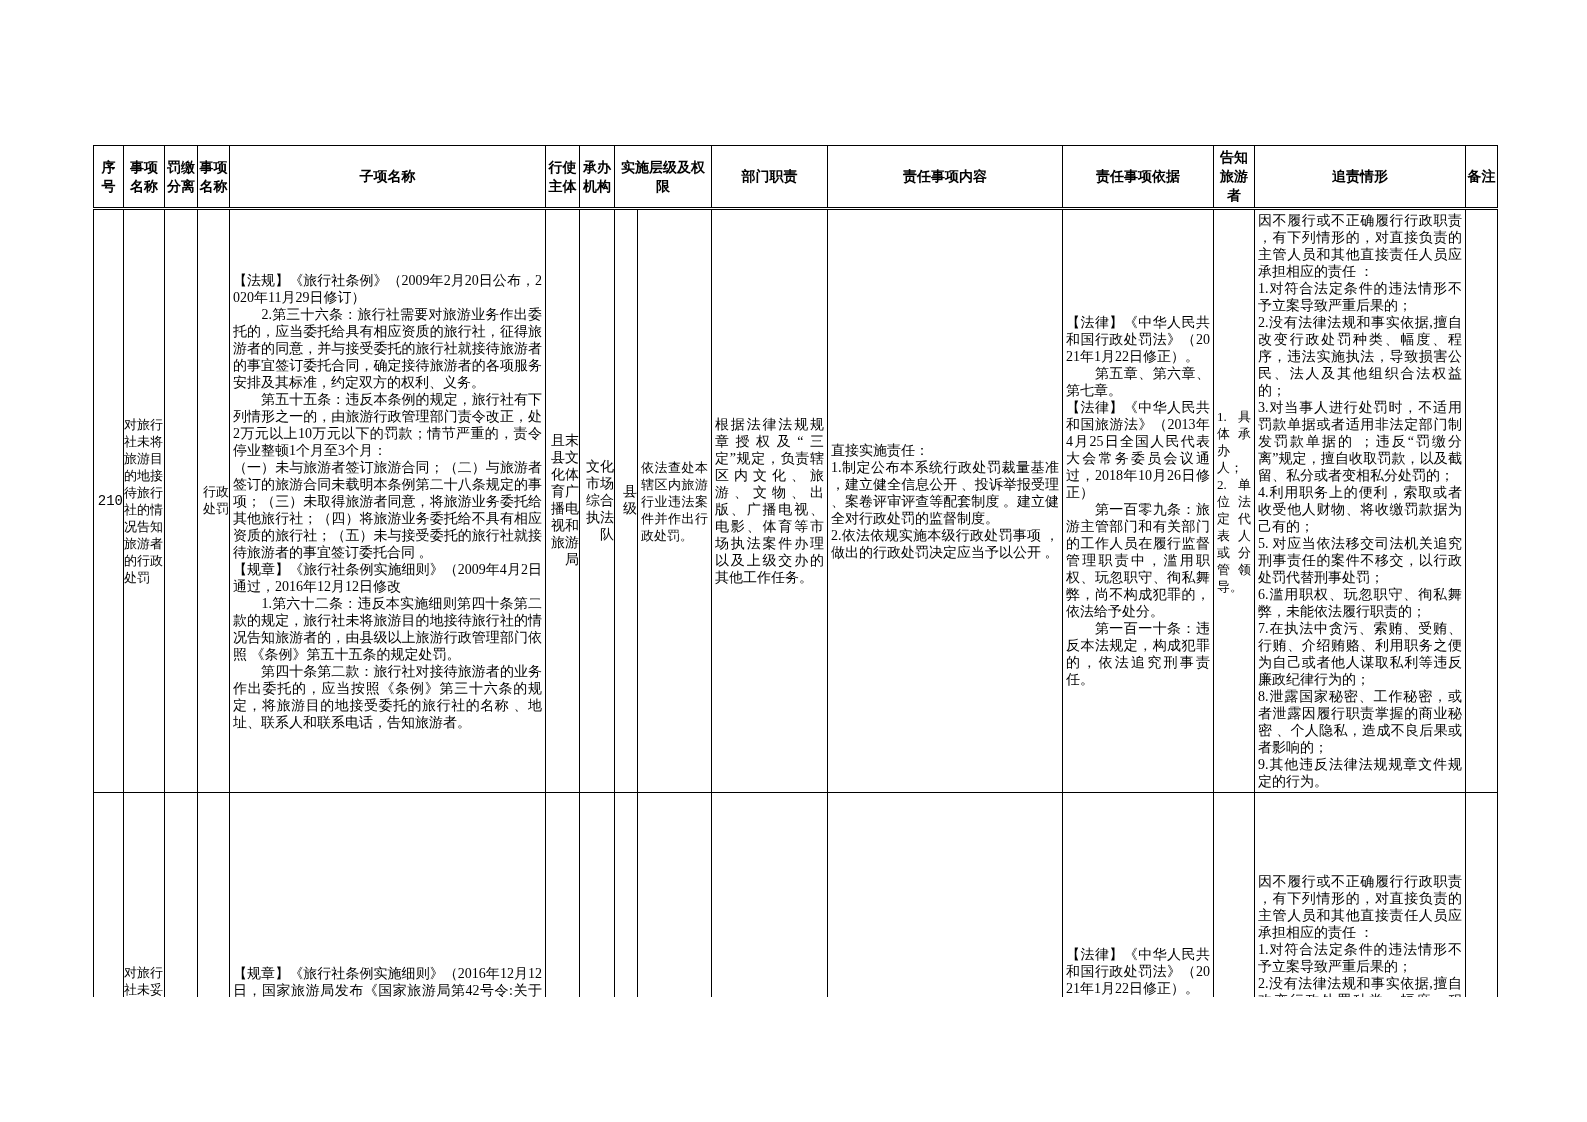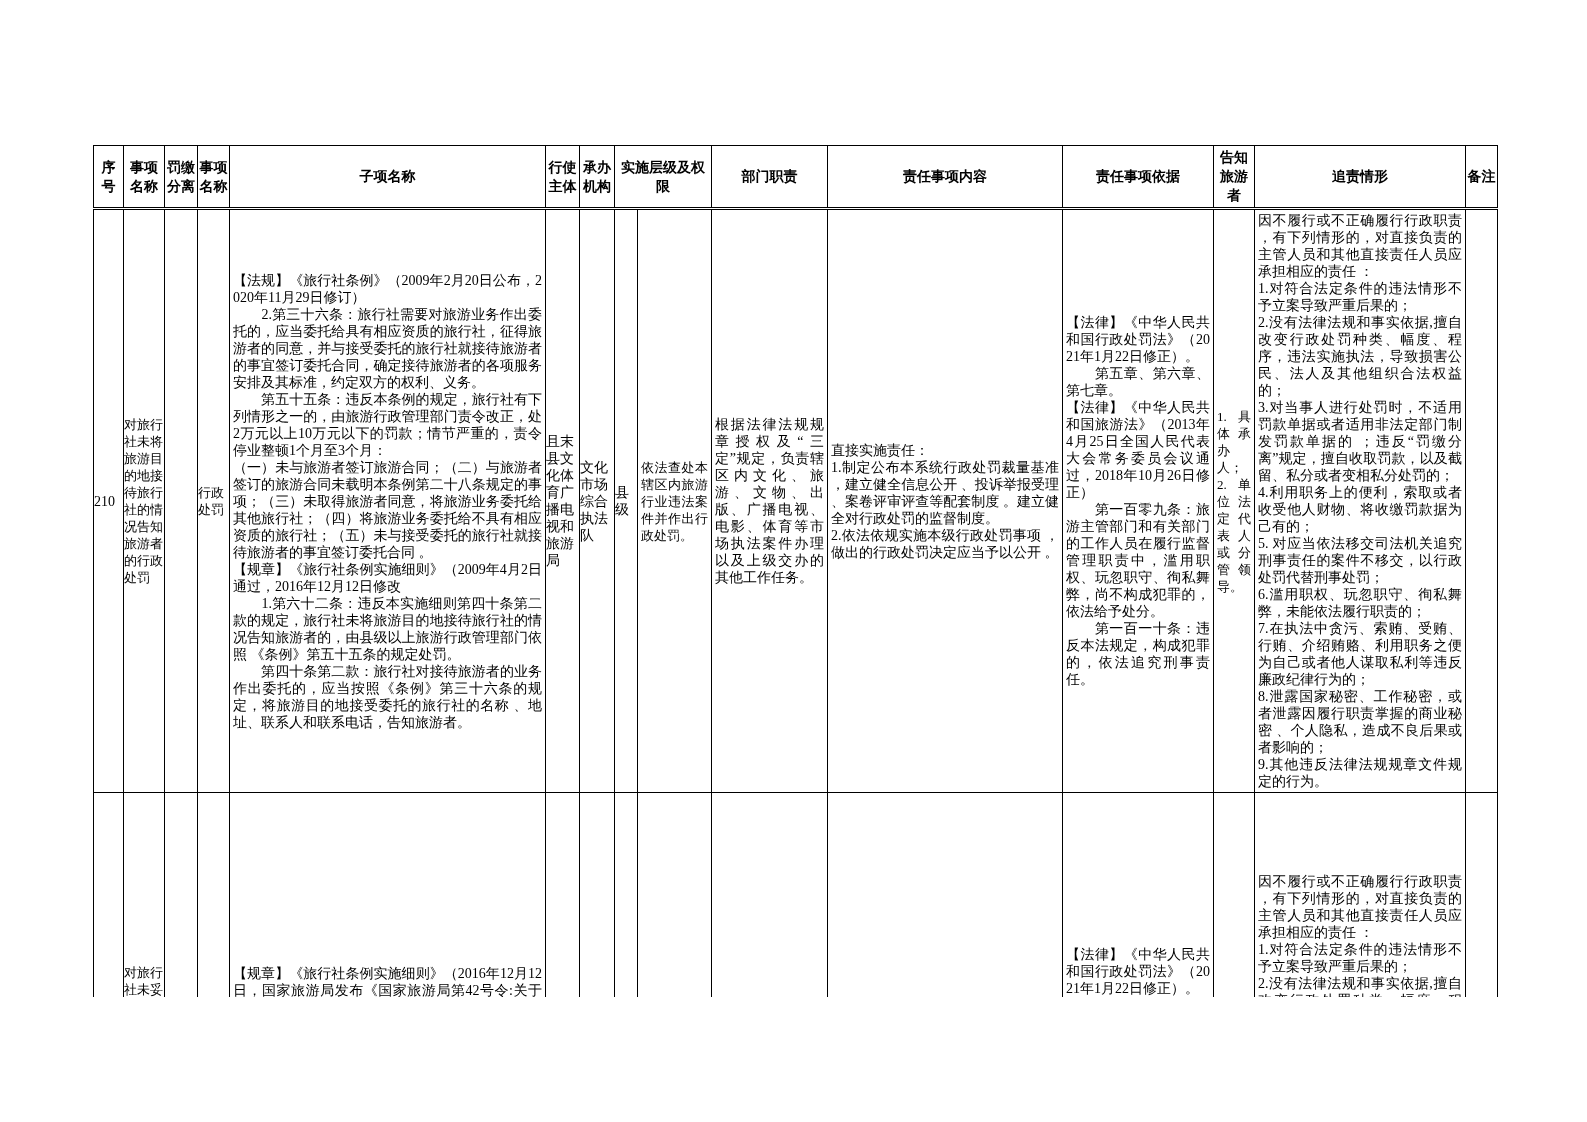--- a/index.html
+++ b/index.html
@@ -20,21 +20,21 @@
     font-family:"Liberation Sans", sans-serif;
     font-size:14px;font-weight:bold;text-align:center;vertical-align:middle;
     padding:2px 1px;line-height:19px;word-break:break-all;
     border-bottom:3px double #000;
   }
   td{font-size:14px;line-height:17px;vertical-align:middle;}
   .txt{
     text-align:justify;text-justify:inter-ideograph;
     white-space:pre-wrap;word-break:break-all;padding:2px 3px;
   }
-  .ctr{text-align:left;word-break:break-all;padding:1px 0;}
+  .ctr{text-align:right;word-break:break-all;padding:1px 0;font-family:Liberation Mono, monospace;}
   .lft{text-align:left;word-break:break-all;padding:1px 0;}
   .sm{font-size:13px;}
   .top{vertical-align:top;}
   tr.r1{height:519px;}
   tr.r2{height:575px;}
 </style>
 </head>
 <body>
 
 <div class="clip">

